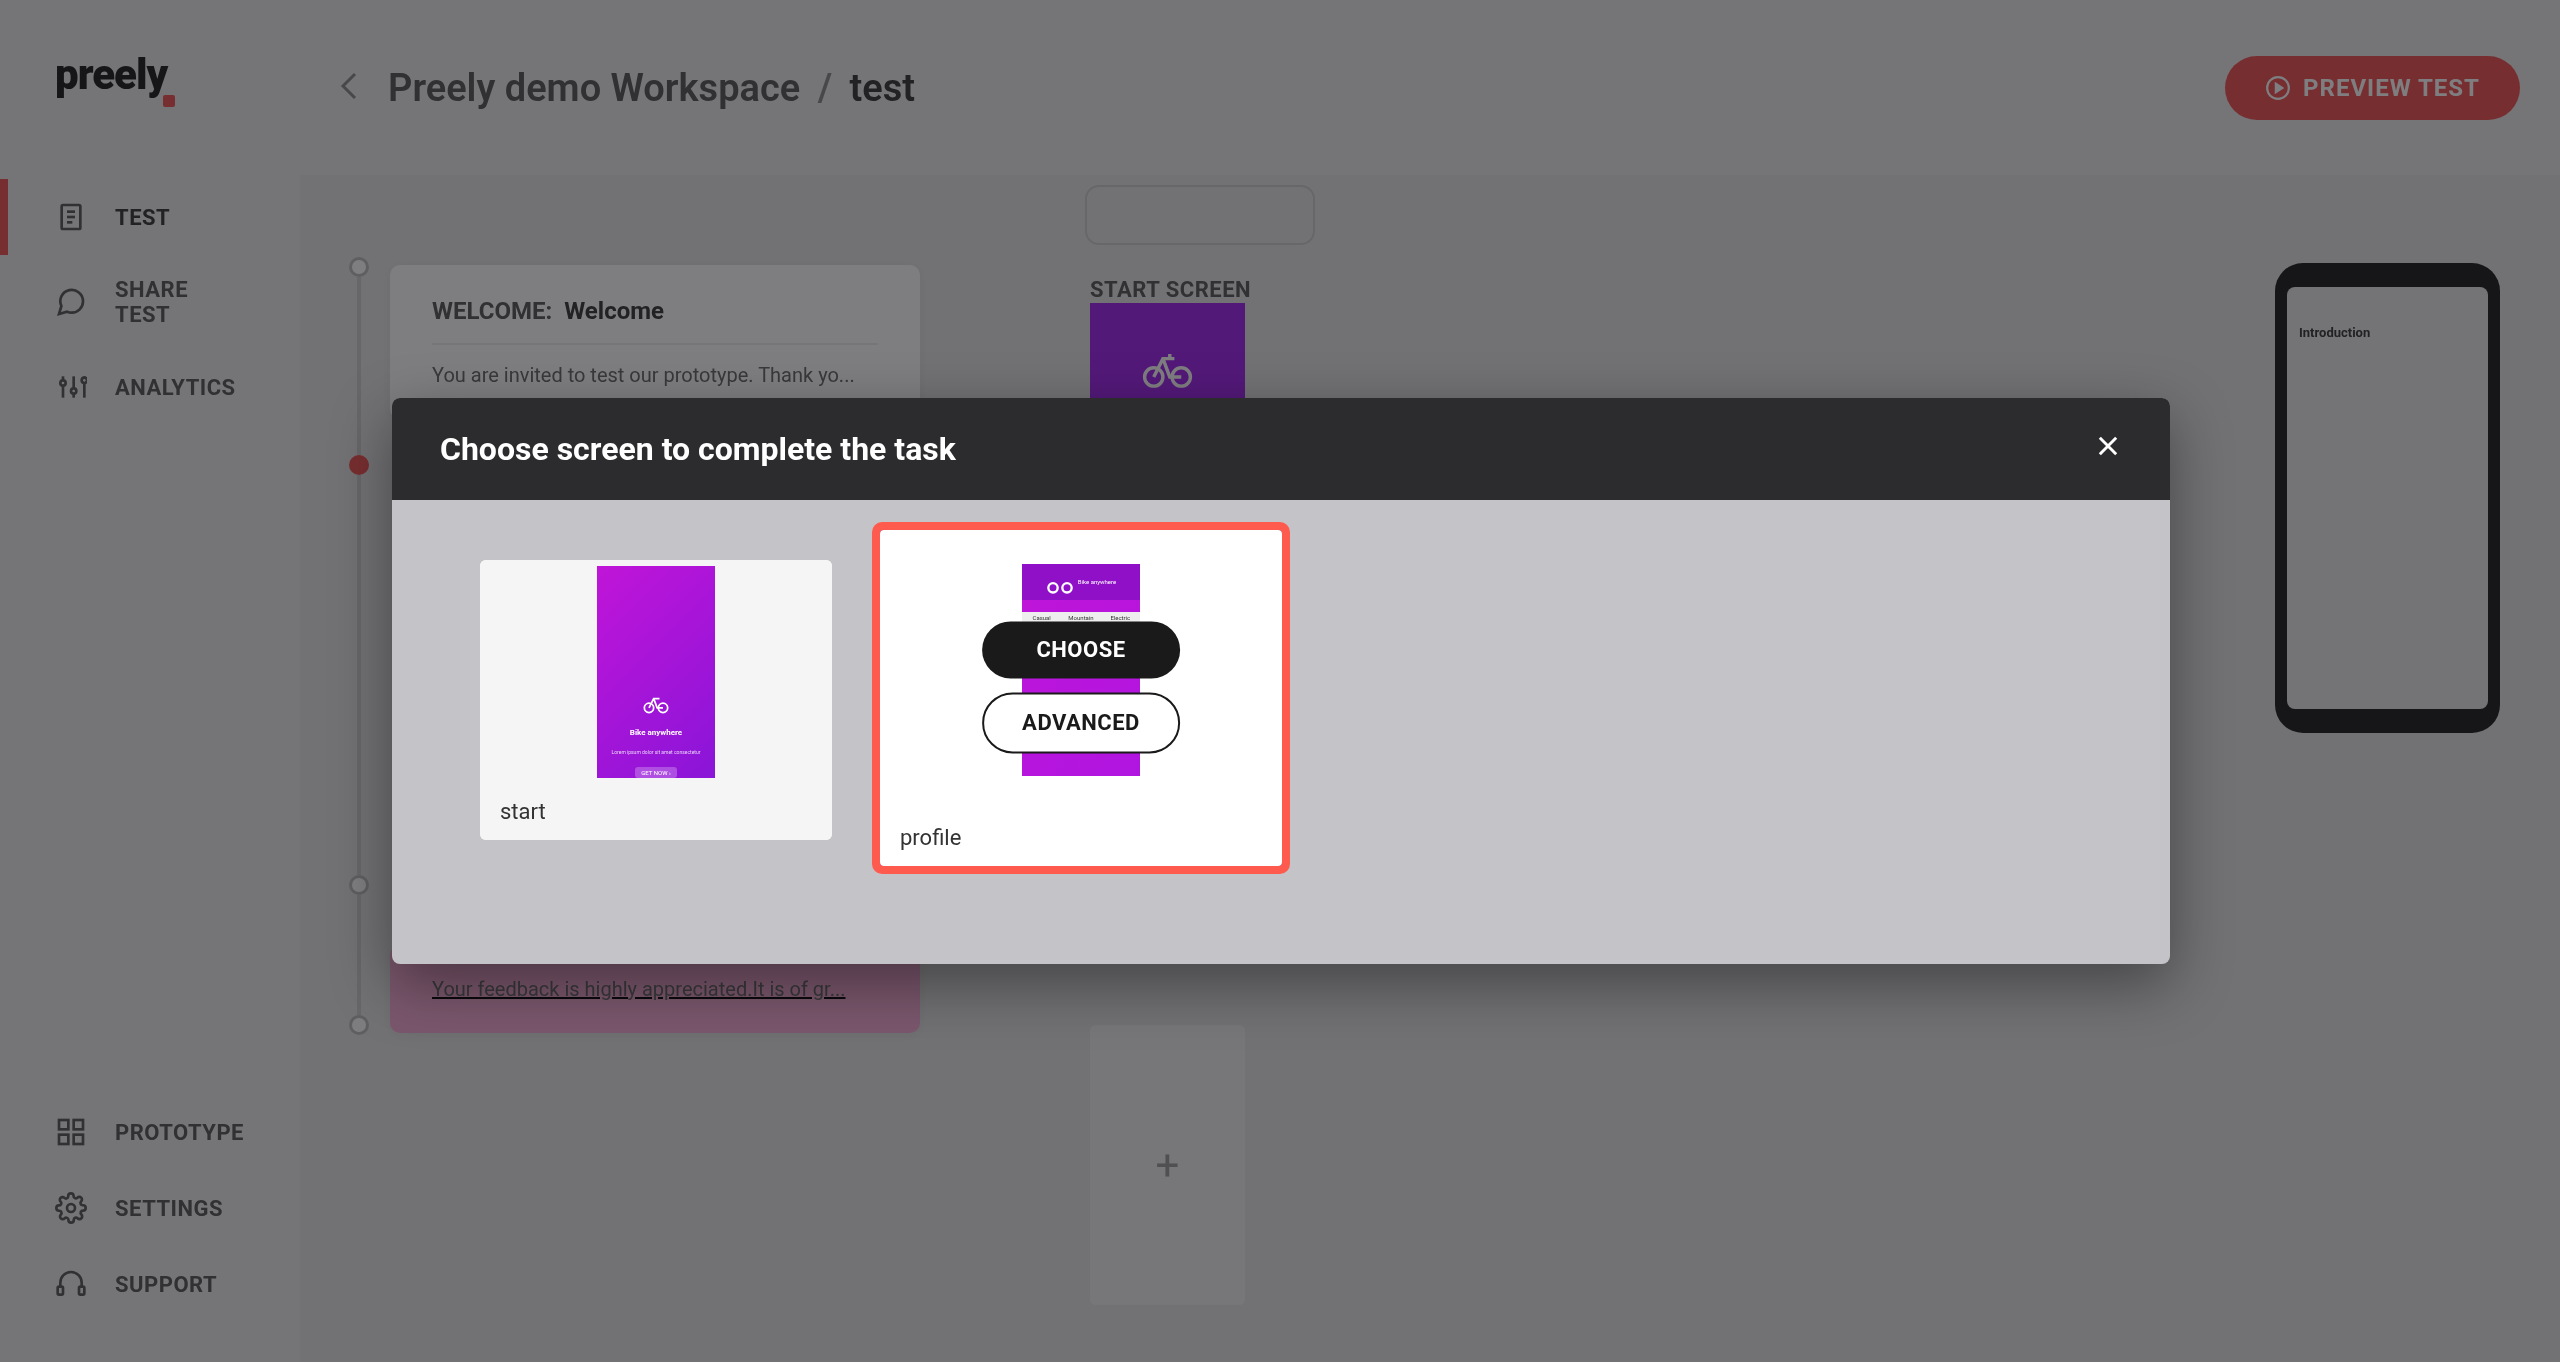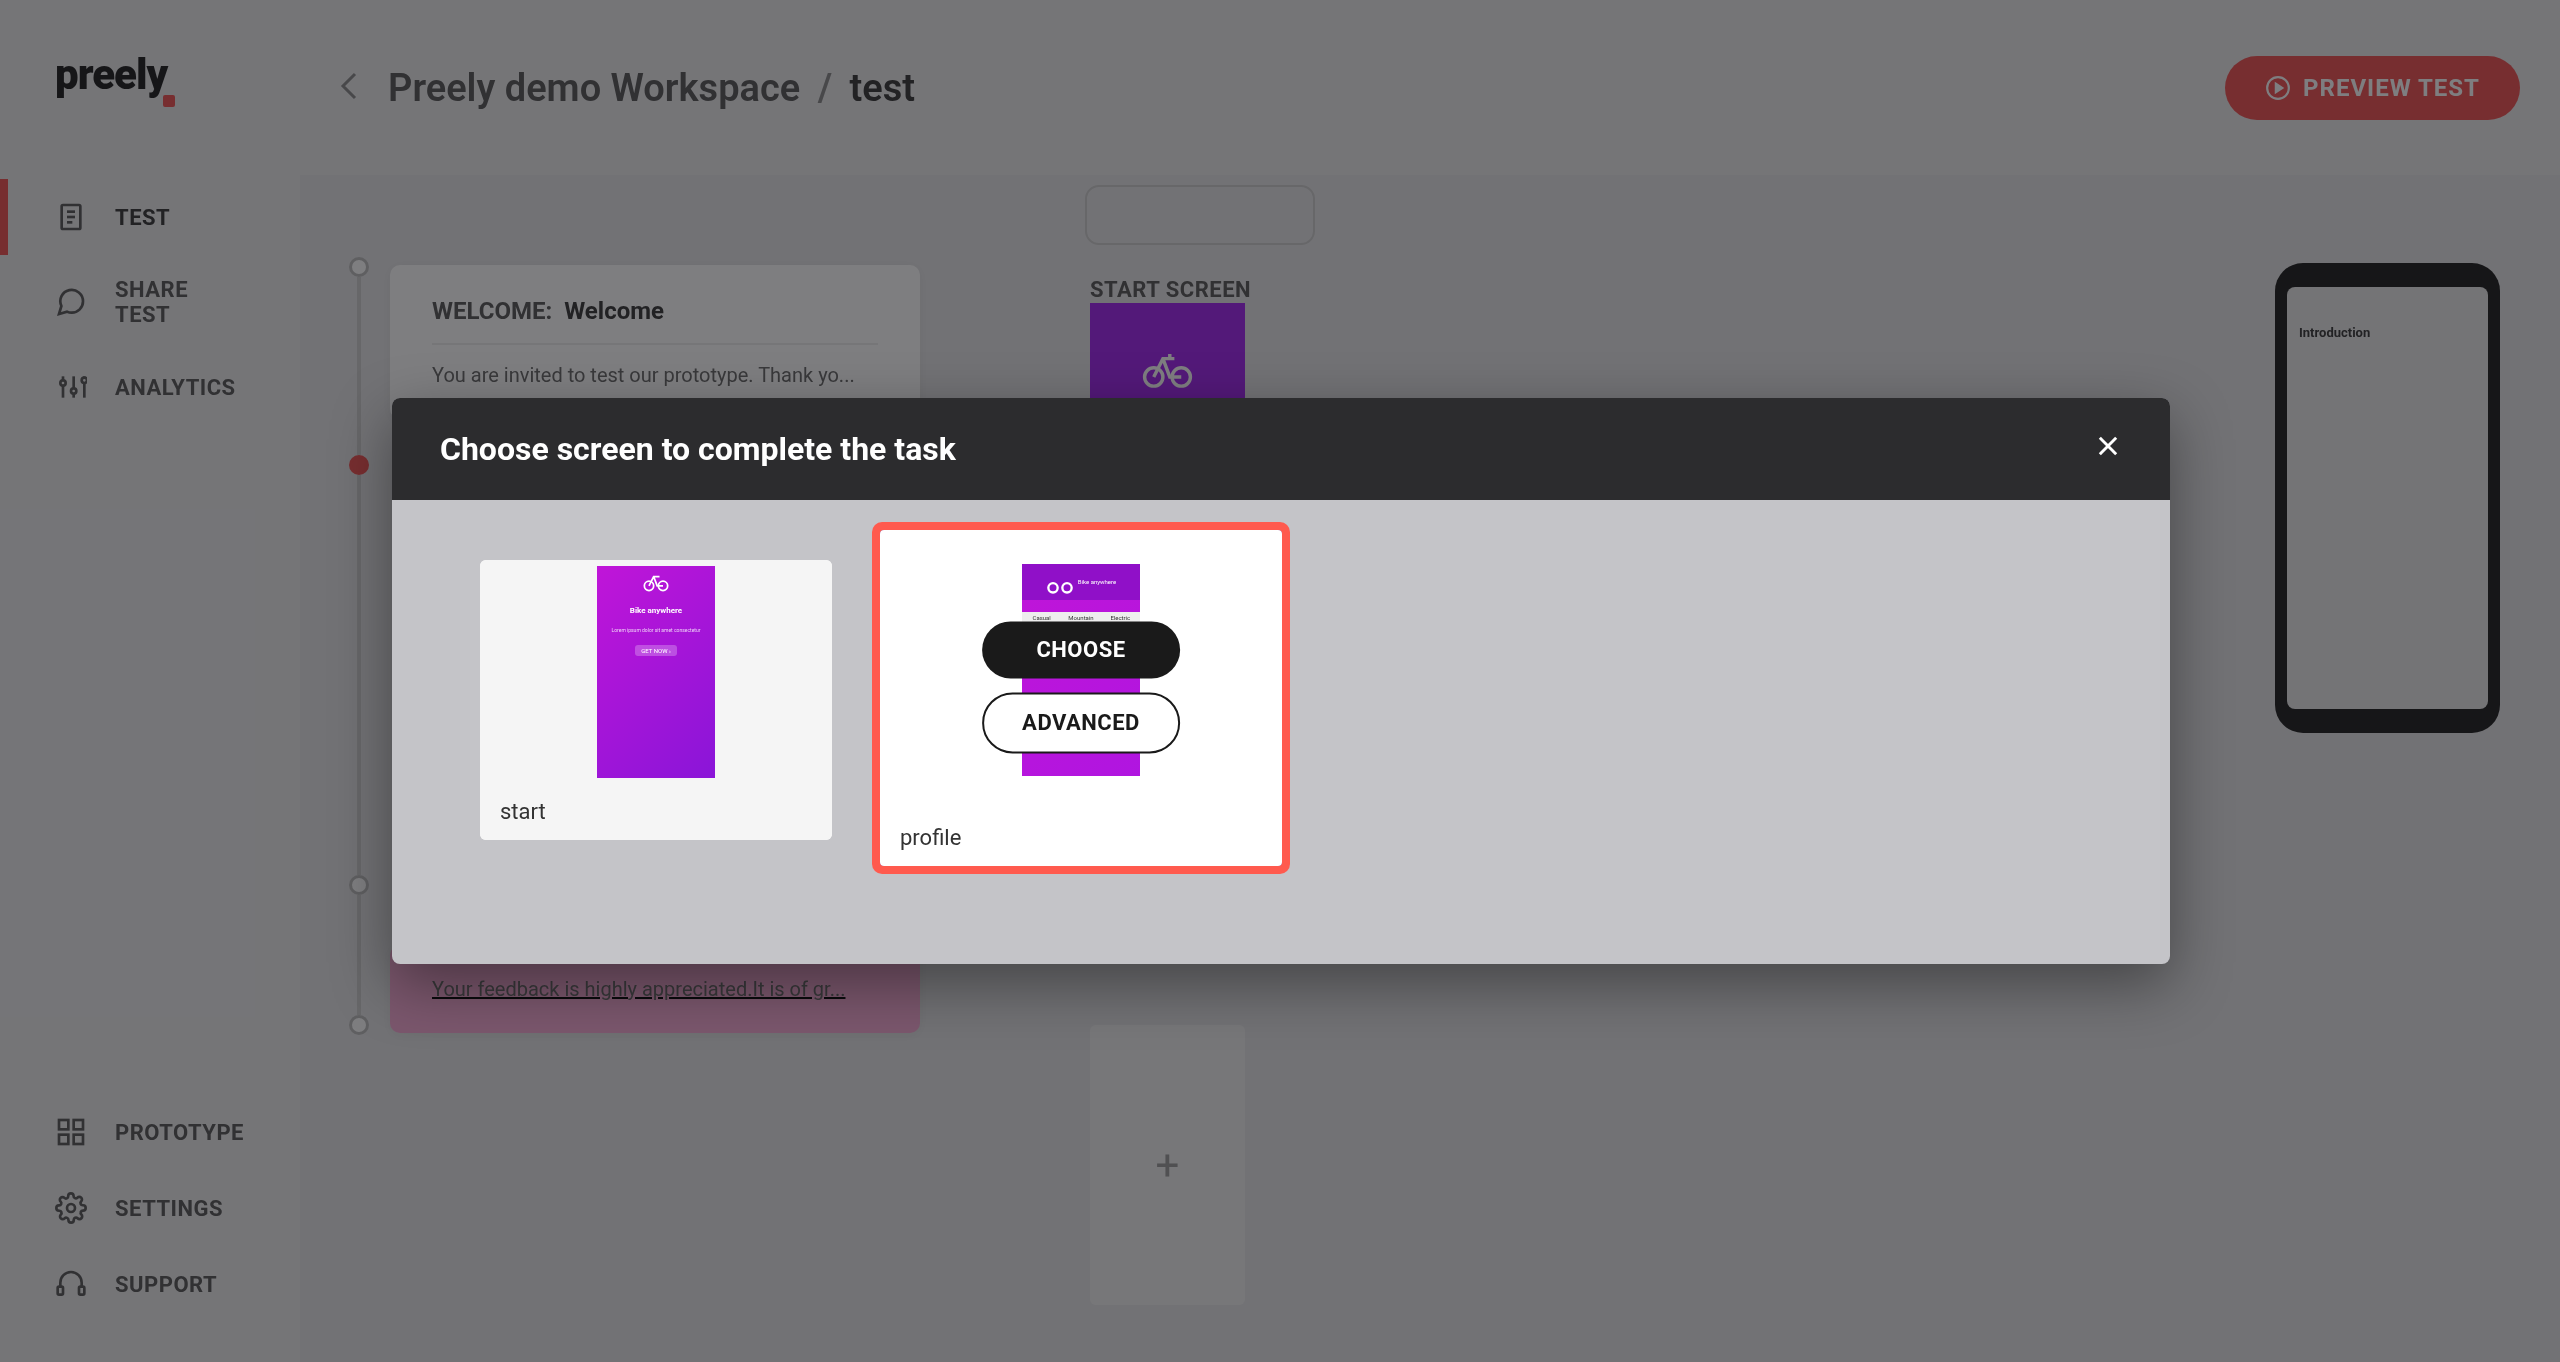--- a/index.html
+++ b/index.html
@@ -65,21 +65,21 @@
 .modal-header { background: #2c2c2e; color: white; padding: 32px 48px; display: flex; align-items: center; justify-content: space-between; }
 .modal-title { font-size: 32px; font-weight: 700; }
 .modal-close { color: white; font-size: 32px; cursor: pointer; background: none; border: none; }
 .modal-body { padding: 60px 88px; display: flex; gap: 40px; }
 
 .screen-card { width: 352px; height: 280px; background: #f5f5f5; border-radius: 6px; display: flex; flex-direction: column; overflow: hidden; }
 .screen-card.selected-wrap { padding: 8px; background: #ff5a4e; width: 418px; height: 352px; border-radius: 10px; margin-top: -38px; }
 .screen-card.selected-wrap .inner { background: #701a75; width: 100%; height: 100%; border-radius: 4px; display: flex; flex-direction: column; overflow: hidden; position: relative; }
 
 .screen-preview { flex: 1; display: flex; align-items: center; justify-content: center; background: #f5f5f5; }
-.screen-preview .thumb { width: 118px; height: 212px; background: linear-gradient(135deg, #c015d8, #8a15d8); display: flex; flex-direction: column; align-items: center; justify-content: flex-start; gap: 12px; color: white; font-size: 10px; position: relative; }
+.screen-preview .thumb { width: 118px; height: 212px; background: linear-gradient(135deg, #c015d8, #8a15d8); display: flex; flex-direction: column; align-items: center; justify-content: flex-end; gap: 12px; color: white; font-size: 10px; position: relative; }
 .screen-preview .thumb.profile { background: linear-gradient(135deg, #c015d8, #b015e0); }
 .thumb svg { width: 28px; height: 28px; stroke: white; }
 .thumb .tiny-text { font-size: 8px; font-weight: 700; }
 .thumb .tiny-btn { background: rgba(255,255,255,0.25); padding: 2px 6px; border-radius: 3px; font-size: 6px; }
 .thumb .tabs { display: flex; width: 100%; background: #eee; color: #333; font-size: 6px; }
 .thumb .tabs div { flex: 1; text-align: center; padding: 2px; }
 
 .screen-label { padding: 16px 20px; font-size: 22px; color: #333; background: #f5f5f5; text-align: left; }
 .selected-wrap .screen-label { background: white; }
 

